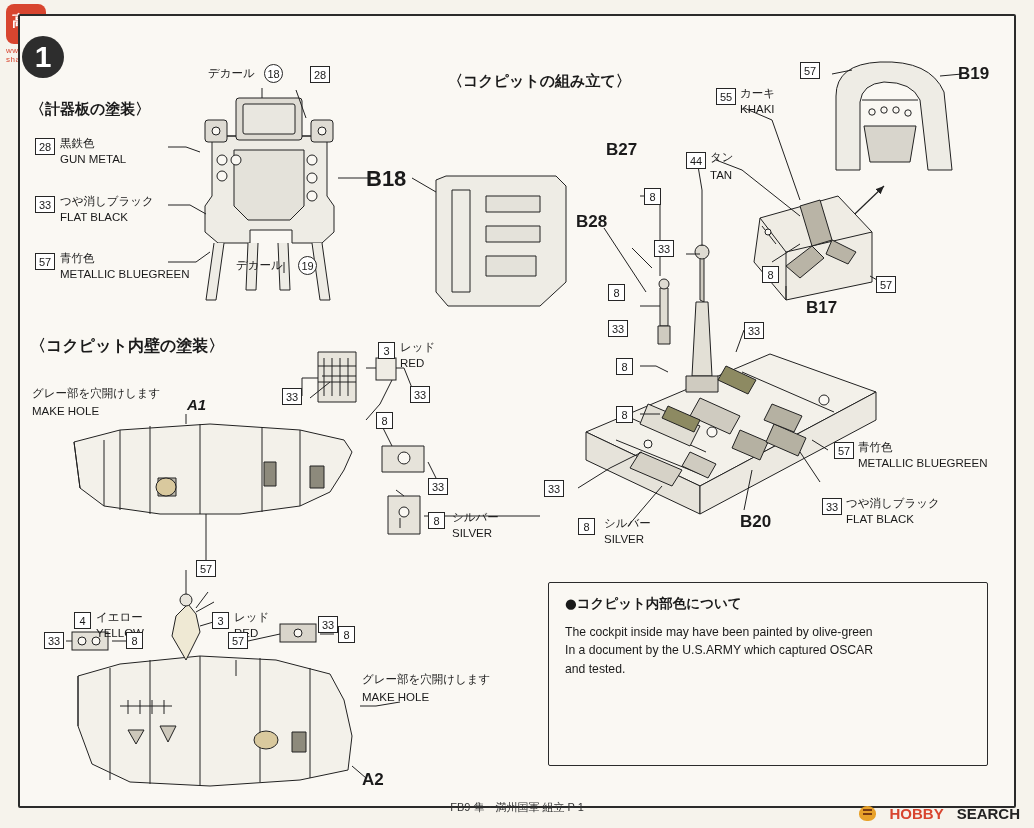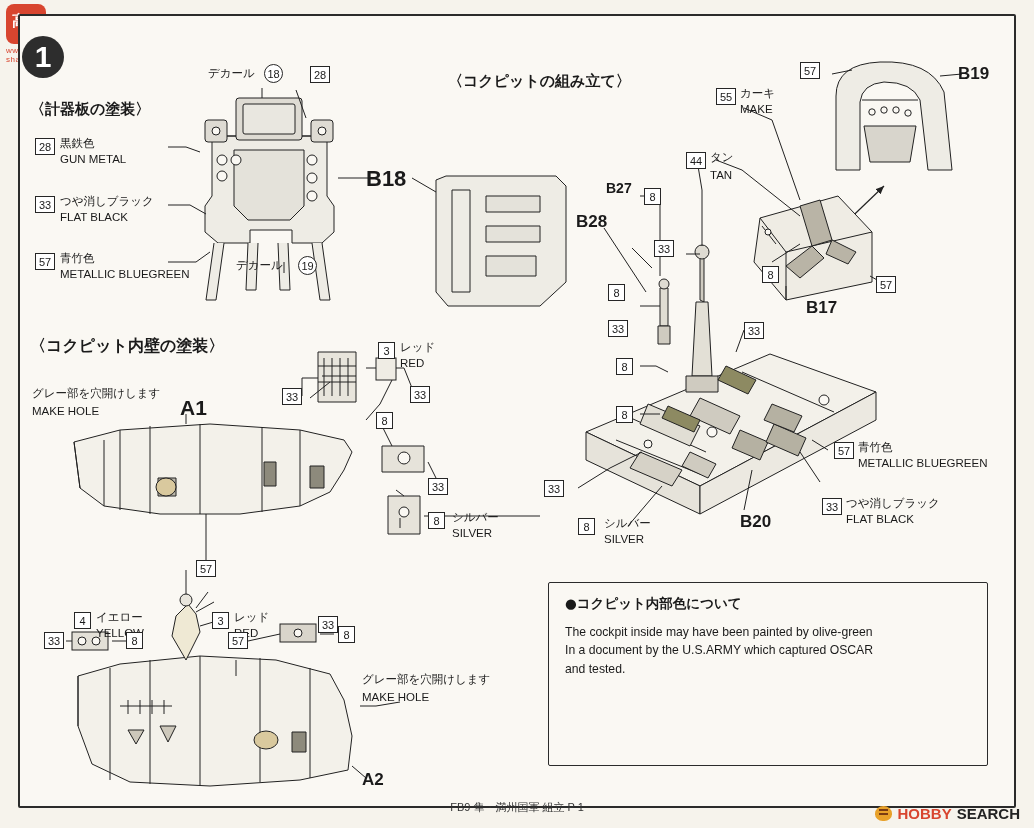--- a/index.html
+++ b/index.html
@@ -66,21 +66,21 @@
     position:absolute;left:0;top:800px;width:1034px;text-align:center;
     font-size:11px;color:#333;
   }
   
   .wm{position:absolute;left:6px;top:4px;width:48px;height:48px;}
   .wm .wm-c{position:absolute;left:0;top:0;width:40px;height:40px;border-radius:8px;background:#d8452f;}
   .wm .wm-t{position:absolute;left:6px;top:8px;font-size:15px;color:#fff;font-weight:bold;font-family:"DejaVu Sans",sans-serif;}
   .wm .wm-s{position:absolute;left:0;top:42px;font-size:8px;color:#d8452f;letter-spacing:0.5px;}
 
   
-  .hs{position:absolute;right:14px;bottom:6px;display:flex;align-items:center;gap:5px;}
+  .hs{position:absolute;right:14px;bottom:6px;display:flex;align-items:center;gap:13px;}
   .hs .bee{width:17px;height:15px;background:#e8a12a;border-radius:50% 50% 45% 45%;position:relative;}
   .hs .bee:after{content:"";position:absolute;left:4px;top:3px;width:9px;height:2px;background:#7a3b12;box-shadow:0 4px 0 #7a3b12;}
   .hs .t1{font-size:15px;font-weight:bold;color:#d8452f;font-family:"Liberation Sans",sans-serif;}
   .hs .t2{font-size:15px;font-weight:bold;color:#222;font-family:"Liberation Sans",sans-serif;}
 
   svg{position:absolute;left:0;top:0;pointer-events:none;}
 </style>
 </head>
 <body>
 
@@ -324,31 +324,31 @@
   <div class="lbl jp" style="left:236px;top:258px;">デカール</div>
   <div class="pcirc" style="left:298px;top:256px;">19</div>
 
   <div class="abs" style="left:366px;top:166px;font-size:22px;font-weight:bold;">B18</div>
 
   <div class="abs" style="left:958px;top:64px;font-size:17px;font-weight:bold;">B19</div>
   <div class="pbox" style="left:800px;top:62px;">57</div>
 
   <div class="pbox" style="left:716px;top:88px;">55</div>
   <div class="lbl jp" style="left:740px;top:86px;text-align:right;">カーキ</div>
-  <div class="lbl" style="left:740px;top:102px;">MAKE</div>
+  <div class="lbl" style="left:740px;top:102px;">KHAKI</div>
 
   <div class="pbox" style="left:686px;top:152px;">44</div>
   <div class="lbl jp" style="left:710px;top:150px;">タン</div>
   <div class="lbl" style="left:710px;top:168px;">TAN</div>
 
   <div class="pbox" style="left:762px;top:266px;">8</div>
   <div class="pbox" style="left:876px;top:276px;">57</div>
   <div class="abs" style="left:806px;top:298px;font-size:17px;font-weight:bold;">B17</div>
 
-  <div class="abs" style="left:606px;top:140px;font-size:14px;font-weight:bold;margin-top:40px;">B27</div>
+  <div class="abs" style="left:606px;top:140px;font-size:17px;font-weight:bold;">B27</div>
   <div class="abs" style="left:576px;top:212px;font-size:17px;font-weight:bold;">B28</div>
 
   <div class="pbox" style="left:644px;top:188px;">8</div>
   <div class="pbox" style="left:654px;top:240px;">33</div>
   <div class="pbox" style="left:608px;top:284px;">8</div>
   <div class="pbox" style="left:608px;top:320px;">33</div>
   <div class="pbox" style="left:616px;top:358px;">8</div>
   <div class="pbox" style="left:616px;top:406px;">8</div>
   <div class="pbox" style="left:744px;top:322px;">33</div>
   <div class="pbox" style="left:544px;top:480px;">33</div>
@@ -360,21 +360,21 @@
   <div class="pbox" style="left:822px;top:498px;">33</div>
   <div class="lbl jp" style="left:846px;top:496px;">つや消しブラック</div>
   <div class="lbl" style="left:846px;top:512px;">FLAT BLACK</div>
 
   <div class="pbox" style="left:834px;top:442px;">57</div>
   <div class="lbl jp" style="left:858px;top:440px;">青竹色</div>
   <div class="lbl" style="left:858px;top:456px;">METALLIC BLUEGREEN</div>
 
   <div class="lbl jp" style="left:32px;top:386px;">グレー部を穴開けします</div>
   <div class="lbl" style="left:32px;top:404px;">MAKE HOLE</div>
-  <div class="abs" style="left:180px;top:396px;font-size:21px;font-weight:bold;">A1</div>
+  <div class="abs" style="left:187px;top:396px;font-size:15px;font-weight:bold;font-style:italic;">A1</div>
 
   <div class="pbox" style="left:282px;top:388px;">33</div>
   <div class="pbox" style="left:378px;top:342px;">3</div>
   <div class="lbl jp" style="left:400px;top:340px;">レッド</div>
   <div class="lbl" style="left:400px;top:356px;">RED</div>
   <div class="pbox" style="left:410px;top:386px;">33</div>
   <div class="pbox" style="left:376px;top:412px;">8</div>
   <div class="pbox" style="left:428px;top:478px;">33</div>
   <div class="pbox" style="left:428px;top:512px;">8</div>
   <div class="lbl jp" style="left:452px;top:510px;">シルバー</div>

